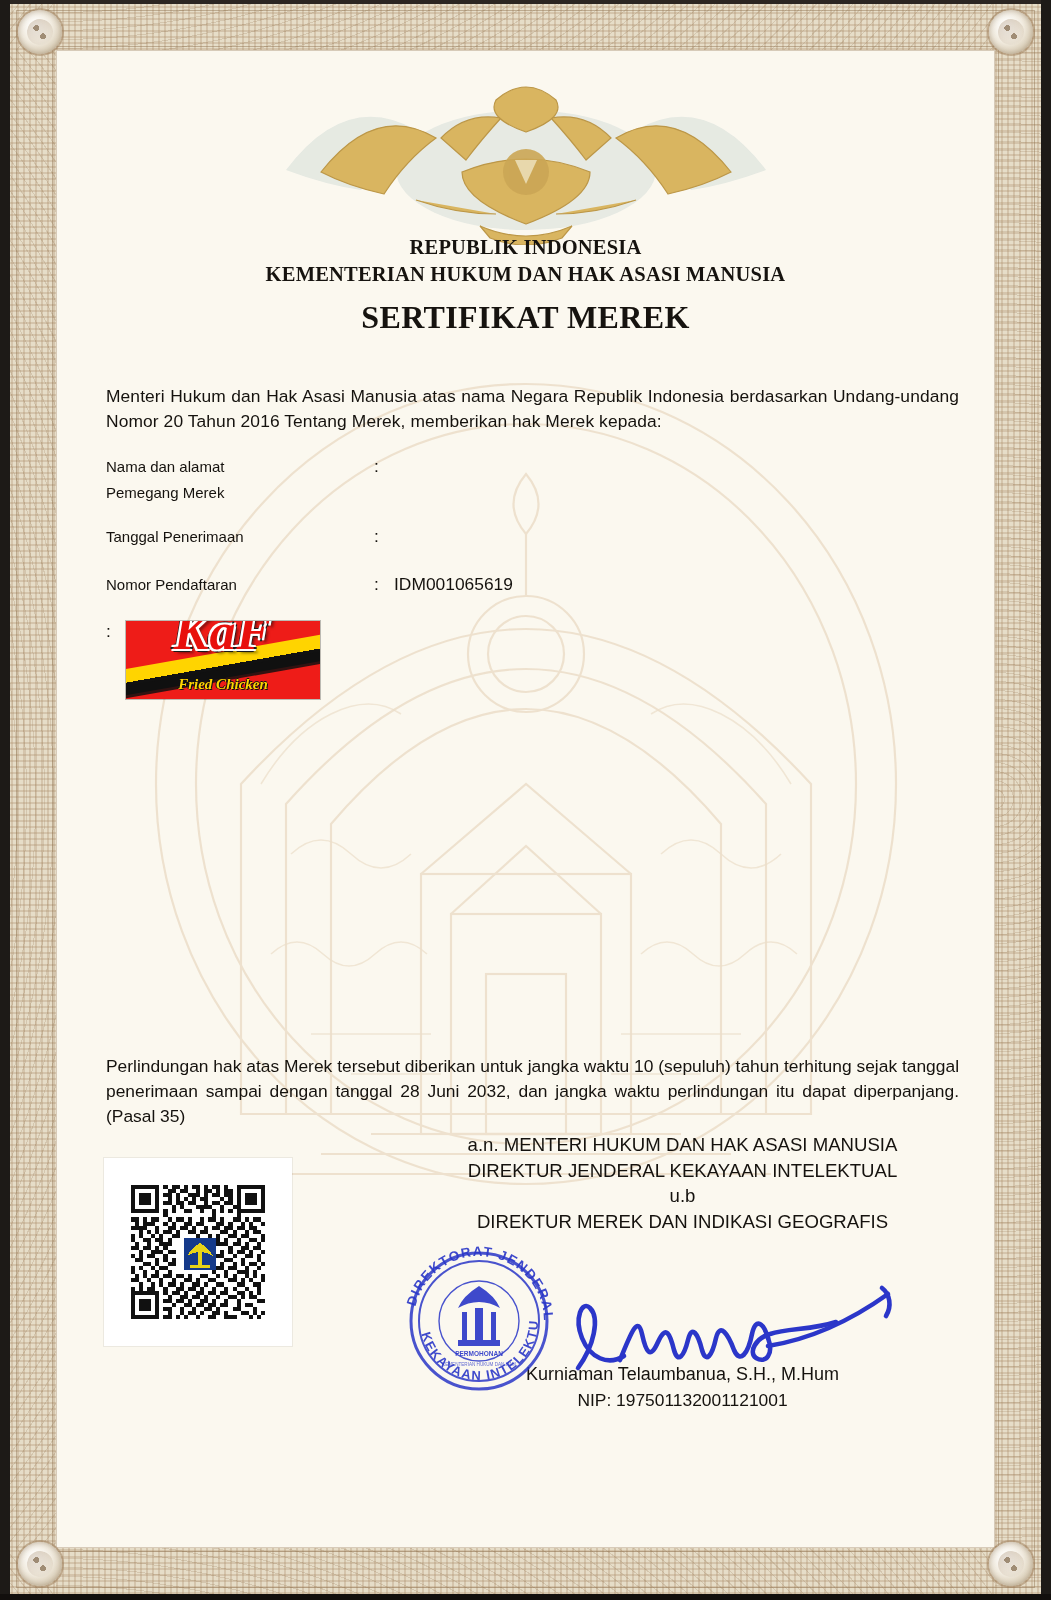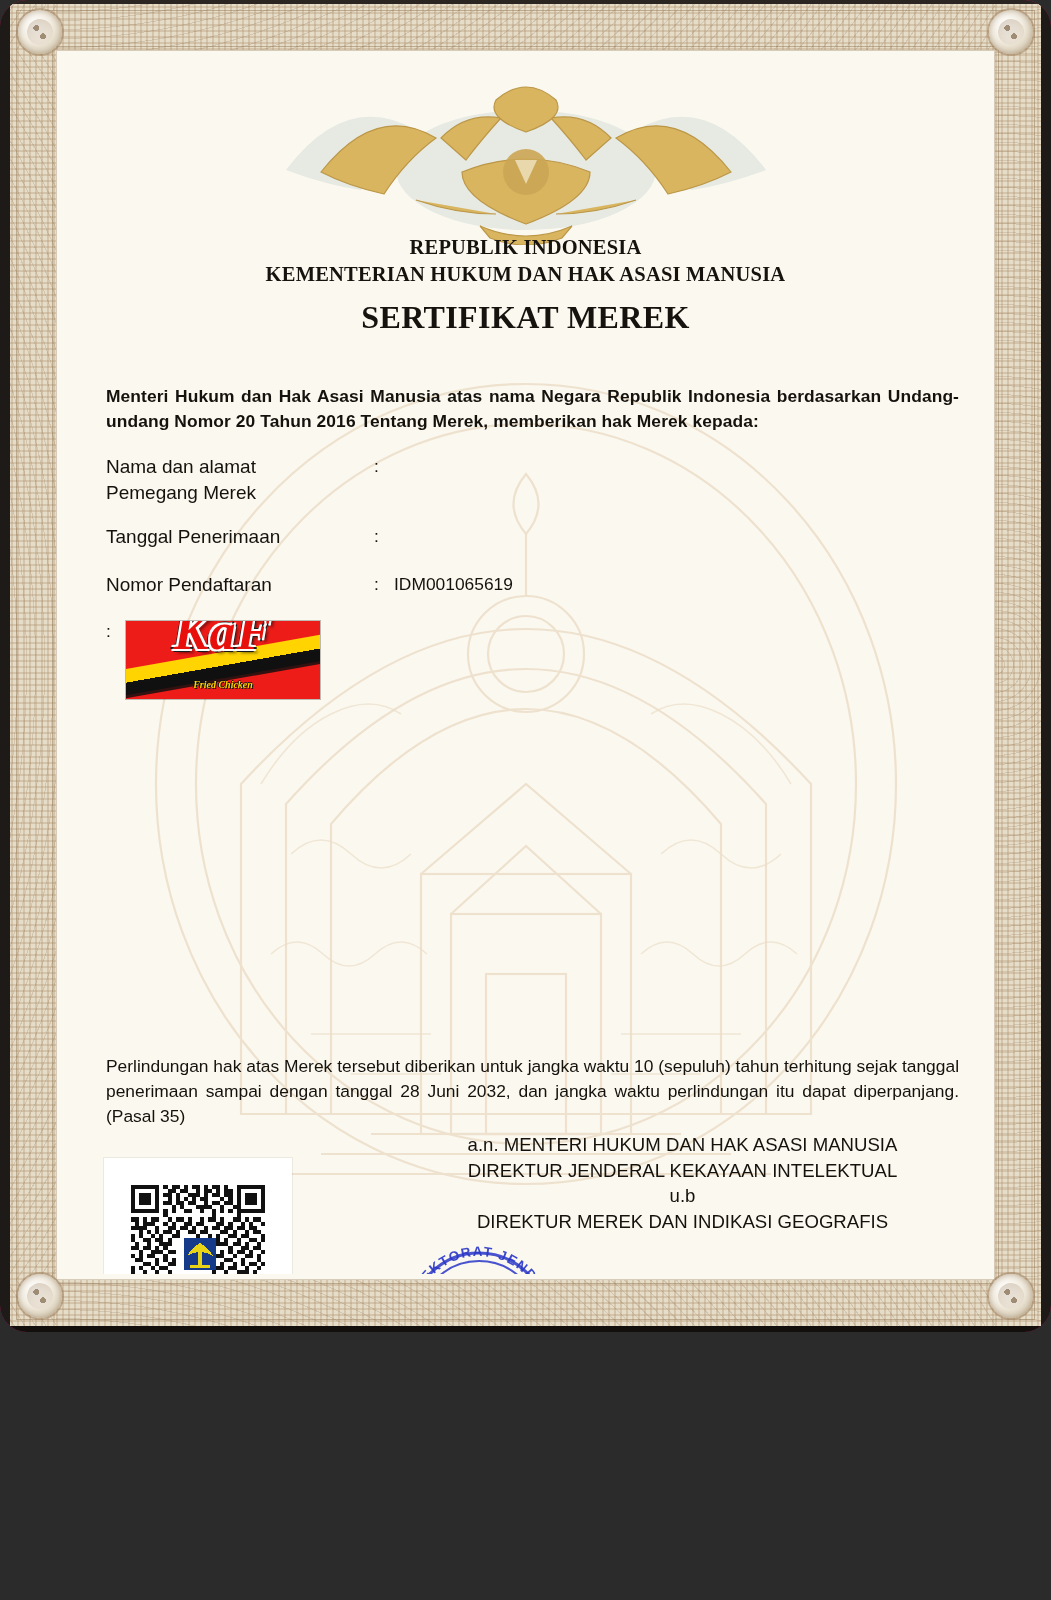--- a/index.html
+++ b/index.html
@@ -1,20 +1,19 @@
 <!DOCTYPE html>
 <html><head>
 <meta charset="utf-8">
 <style>
   html,body{margin:0;padding:0;background:#2b2b2b;}
   body{font-family:"Liberation Sans",sans-serif;}
   .page{
-    position:relative;width:1051px;height:1332px;overflow:hidden;
+    position:relative;width:1051px;height:1600px;overflow:hidden;
     background:#be185d;
-    border-radius:27px;
   }
   
   .matte-left,.matte-right{position:absolute;top:0;bottom:0;width:10px;background:#1d1a17;z-index:60;}
   .matte-left{left:0;}.matte-right{right:0;}
   .matte-top{position:absolute;left:0;right:0;top:0;height:4px;background:#2c2622;z-index:60;}
   .matte-bottom{position:absolute;left:0;right:0;bottom:0;height:6px;background:#120f0d;z-index:60;}
 
   
   .frame{
     position:absolute;left:10px;top:4px;right:10px;bottom:6px;
@@ -81,26 +80,25 @@
 
   .hdr{text-align:center;font-family:"Liberation Serif",serif;font-weight:bold;color:#16130f;}
   .hdr1{font-size:20.5px;letter-spacing:.2px;position:absolute;top:182px;width:100%;}
   .hdr2{font-size:20.5px;letter-spacing:.2px;position:absolute;top:209px;width:100%;}
   .hdr3{font-size:32px;letter-spacing:.4px;position:absolute;top:245px;width:100%;}
 
   .intro{
     position:absolute;left:40px;right:26px;top:330px;
     font-size:17.4px;line-height:25px;color:#15120e;text-align:justify;
     letter-spacing:.1px;
-    font-weight:bold;
   }
 
   .fields{position:absolute;left:40px;right:26px;top:400px;}
   .frow{display:flex;margin-bottom:0;}
-  .flabel{width:268px;flex:0 0 268px;font-size:19px;line-height:25.5px;color:#15120e;}
+  .flabel{width:268px;flex:0 0 268px;font-size:15px;line-height:25.5px;color:#15120e;}
   .fcolon{width:20px;flex:0 0 20px;font-size:17.4px;line-height:25.5px;color:#15120e;}
   .fval{flex:1;font-size:17.4px;line-height:25.5px;color:#15120e;}
   .fval div{white-space:nowrap;}
 
   .spacer-a{height:19px;}
   .spacer-b{height:22px;}
   .spacer-c{height:22px;}
 
   
   .etiket-wrap{padding-top:2px;}
@@ -124,21 +122,21 @@
     font-size:52px;color:#e8100c;
     text-shadow:
       -2px -2px 0 #fff, 2px -2px 0 #fff, -2px 2px 0 #fff, 2px 2px 0 #fff,
       -3px 0 0 #1a1a1a, 3px 0 0 #1a1a1a, 0 -3px 0 #1a1a1a, 0 3px 0 #1a1a1a,
       4px 4px 3px rgba(0,0,0,.5);
     letter-spacing:1px;
   }
   .brand-sub{
     position:absolute;left:0;right:0;bottom:2px;text-align:center;
     font-family:"Liberation Serif",serif;font-style:italic;font-weight:bold;
-    font-size:10px;color:#ffd400;
+    font-size:15px;color:#ffd400;
     text-shadow:1px 1px 0 #111,-1px 0 0 #111,0 -1px 0 #111;
   }
 
   .para{
     position:absolute;left:40px;right:26px;
     font-size:17.4px;line-height:25px;color:#15120e;text-align:justify;
   }
   .para1{top:1000px;}
   .para2{top:1052px;text-indent:58px;}
 

